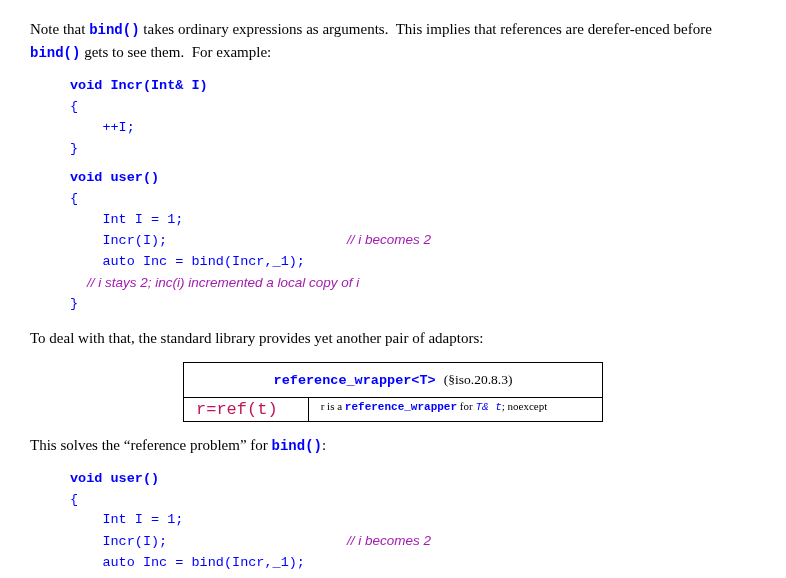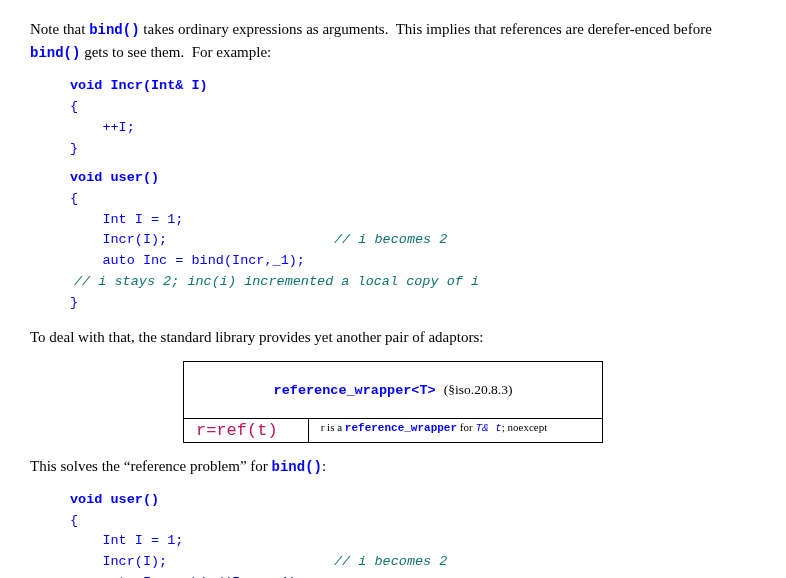--- a/index.html
+++ b/index.html
@@ -25,24 +25,24 @@
     }
     .code-line {
       display: flex;
       align-items: baseline;
     }
     .code-line .code-text {
       min-width: 260px;
     }
     .code-comment {
       font-style: italic;
-      color: #0f766e;
-      font-family: Liberation Mono, monospace;
+      color: #a21caf;
+      font-family: Liberation Sans, sans-serif;
       font-size: 13.5px;
-      margin-left: 4px;
+      margin-left: 17px;
     }
     .inline-code {
       font-family: "Courier New", Courier, monospace;
       font-weight: bold;
       color: #00f;
       font-size: 14px;
     }
     .section-gap { margin-bottom: 12px; }
 
     
@@ -52,21 +52,21 @@
       margin: 12px 0 12px 0;
     }
     .ref-table {
       border-collapse: collapse;
       border: 1.5px solid #000;
       min-width: 420px;
     }
     .ref-table th {
       border: 1.5px solid #000;
       text-align: center;
-      padding: 20px 14px;
+      padding: 9px 14px;
       font-family: "Courier New", Courier, monospace;
       font-weight: bold;
       font-size: 13.5px;
       color: #00f;
       background: #fff;
     }
     .ref-table td {
       border: 1.5px solid #000;
       padding: 2px 12px;
       font-family: "Times New Roman", Times, serif;

